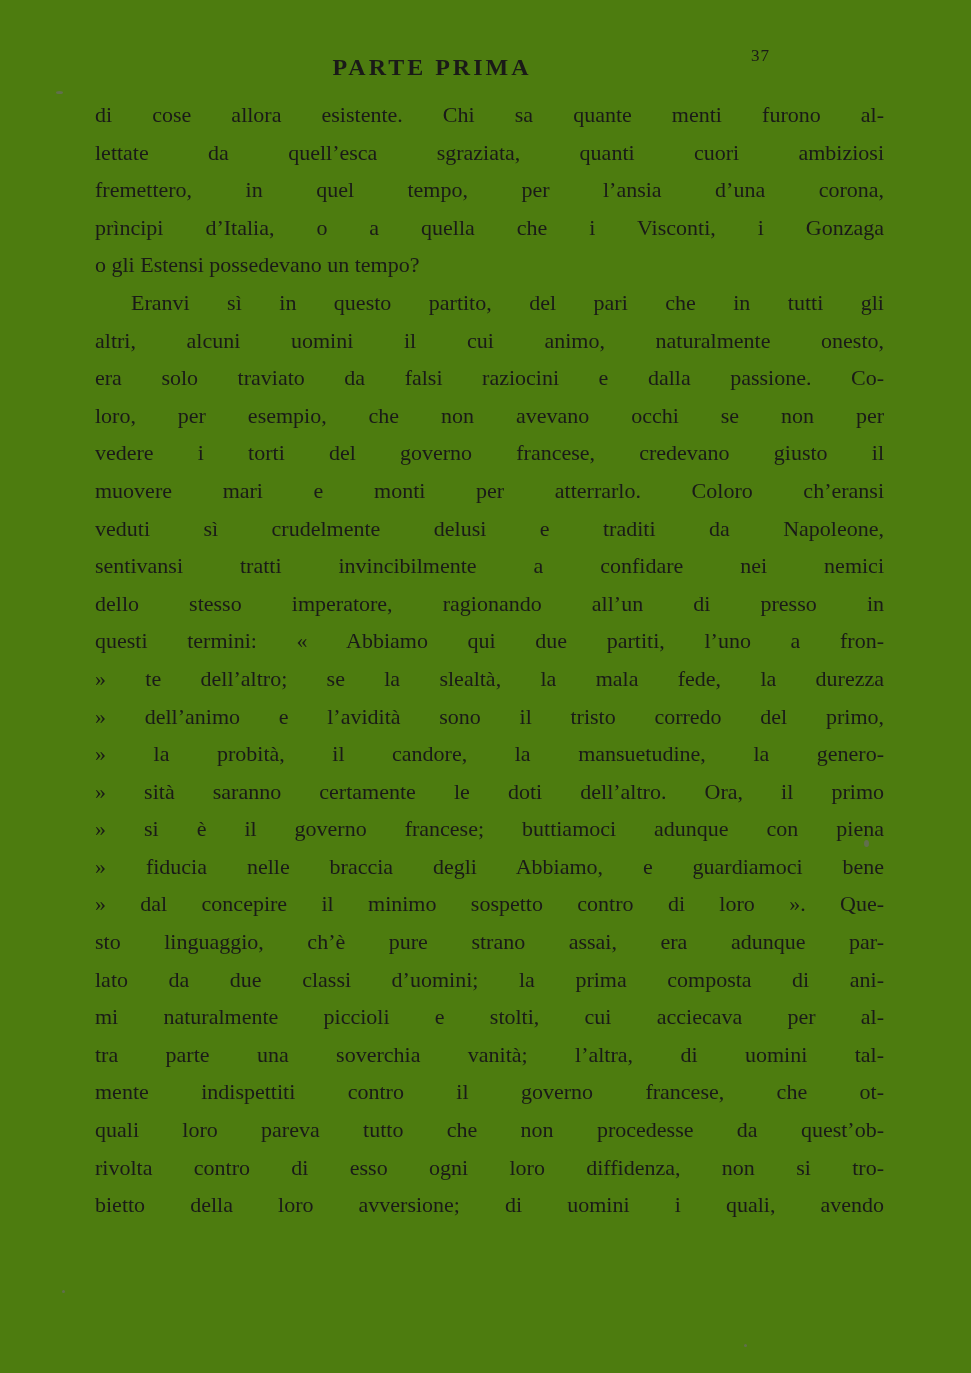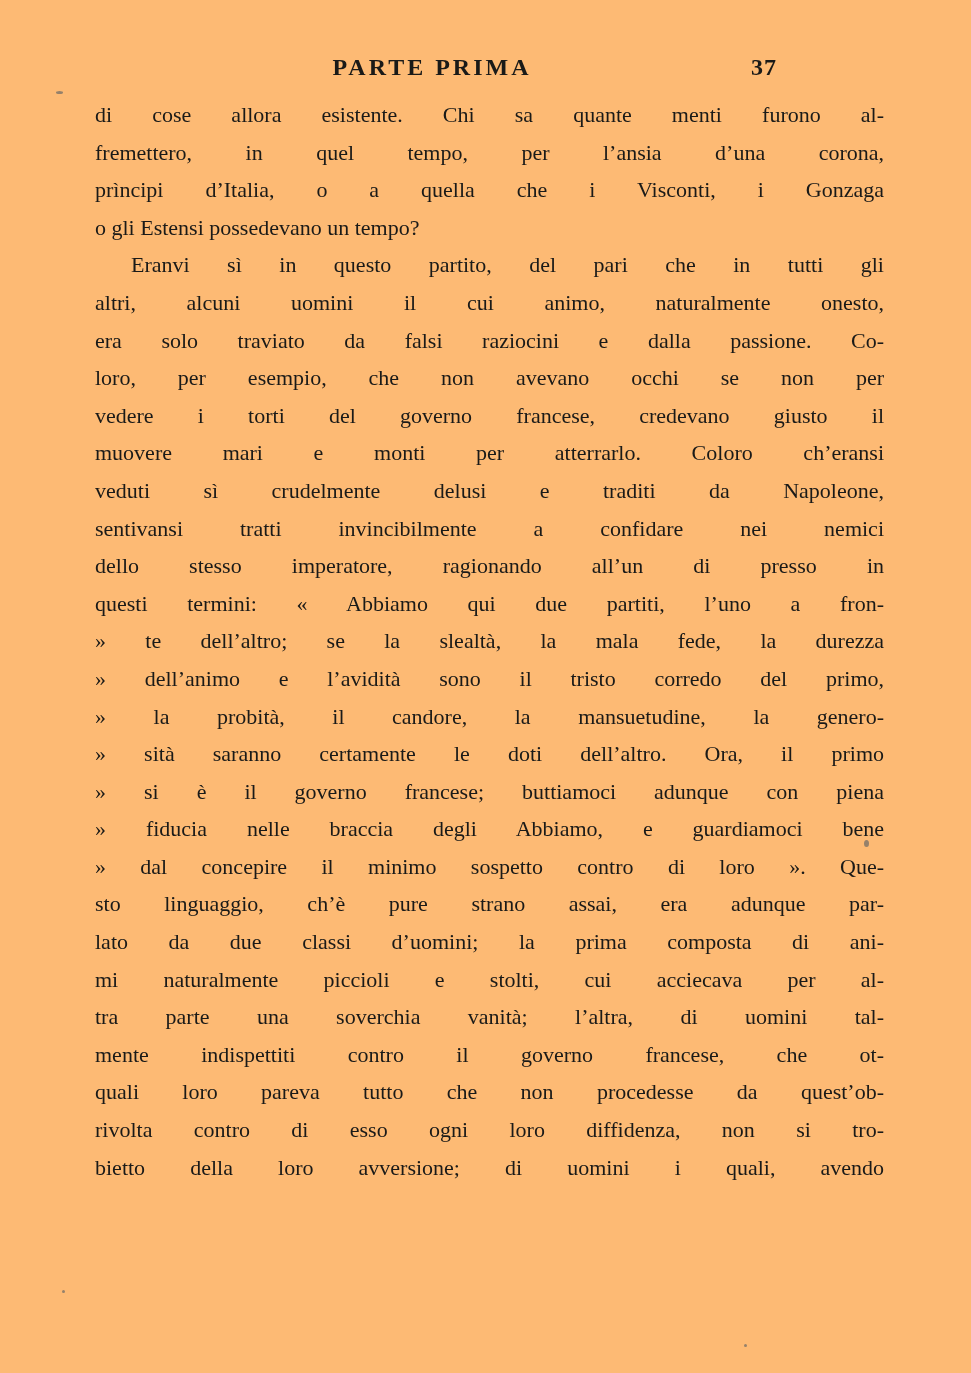--- a/index.html
+++ b/index.html
@@ -5,41 +5,41 @@
   html, body {
     margin: 0;
     padding: 0;
     background: #e9e9e7;
   }
   .page {
     position: relative;
     width: 971px;
     height: 1373px;
     margin: 0 auto;
-    background: #fdba74;
+    background: #4d7c0f;
     overflow: hidden;
     font-family: "Liberation Serif", "DejaVu Serif", serif;
     color: #1a1a18;
   }
   .header-title {
     position: absolute;
     top: 54px;
     left: 432px;
     transform: translateX(-50%);
     font-size: 24px;
     font-weight: bold;
     letter-spacing: 3px;
     white-space: nowrap;
   }
   .page-number {
     position: absolute;
-    top: 54px;
+    top: 46px;
     left: 751px;
-    font-size: 24px;
-    font-weight: bold;
+    font-size: 17px;
+    font-weight: normal;
     letter-spacing: 1px;
   }
   .text-block {
     position: absolute;
     top: 96px;
     left: 95px;
     width: 789px;
   }
   .line {
     height: 37.6px;
@@ -68,20 +68,21 @@
 <body>
 
 <div class="page">
 
   <div class="header-title">PARTE PRIMA</div>
 
   <div class="page-number">37</div>
 
   <div class="text-block">
       <div class="line">di cose allora esistente. Chi sa quante menti furono al-</div>
+      <div class="line">lettate da quell’esca sgraziata, quanti cuori ambiziosi</div>
       <div class="line">fremettero, in quel tempo, per l’ansia d’una corona,</div>
       <div class="line">prìncipi d’Italia, o a quella che i Visconti, i Gonzaga</div>
       <div class="line end">o gli Estensi possedevano un tempo?</div>
       <div class="line indent">Eranvi sì in questo partito, del pari che in tutti gli</div>
       <div class="line">altri, alcuni uomini il cui animo, naturalmente onesto,</div>
       <div class="line">era solo traviato da falsi raziocini e dalla passione. Co-</div>
       <div class="line">loro, per esempio, che non avevano occhi se non per</div>
       <div class="line">vedere i torti del governo francese, credevano giusto il</div>
       <div class="line">muovere mari e monti per atterrarlo. Coloro ch’eransi</div>
       <div class="line">veduti sì crudelmente delusi e traditi da Napoleone,</div>

